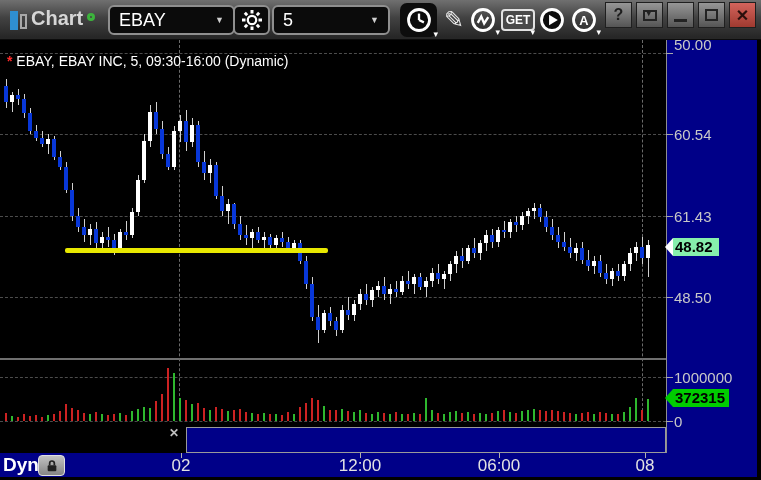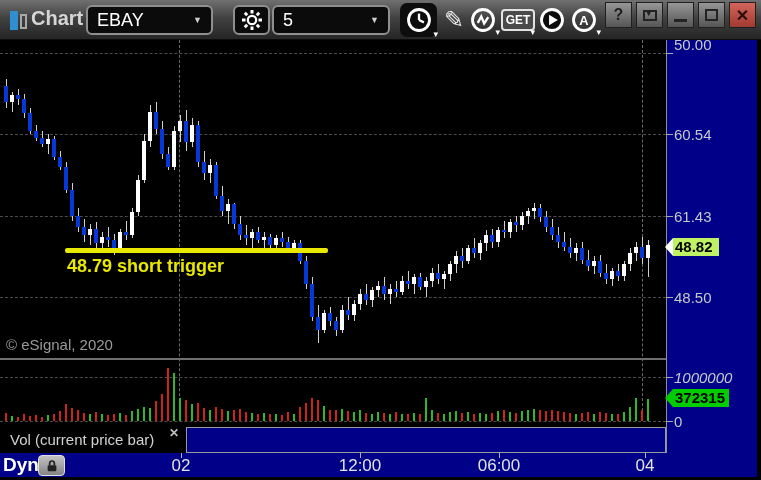--- a/index.html
+++ b/index.html
@@ -17,21 +17,21 @@
     border-bottom: 1px solid #0c0c0c; }
   .app-icon { position:absolute; left:10px; top:11px; width:20px; height:20px; }
   .app-icon .b1 { position:absolute; left:0; top:0; width:8px; height:19px; background:#2f8fd0; }
   .app-icon .b2 { position:absolute; left:10px; top:3px; width:7px; height:15px; border:2px solid #a8a8a8; }
   .win-title { position:absolute; left:31px; top:7px; font-size:20px; font-weight:bold; color:#d6d6d6; }
   .status-dot { position:absolute; left:87px; top:13px; width:8px; height:8px; border:3px solid #3cb43c; border-radius:50%; }
 
   .dd { position:absolute; top:5px; height:30px; background:#0b0b0b; border:2px solid #8f8f8f;
     border-radius:6px; color:#fff; font-size:18px; display:flex; align-items:center; padding:0 9px; }
   .dd .arr { margin-left:auto; font-size:9px; color:#cfcfcf; }
-  .dd-symbol { left:86px; width:127px; }
+  .dd-symbol { left:108px; width:127px; }
   .dd-interval { left:272px; width:118px; }
   .gearbtn { position:absolute; left:233px; top:5px; width:37px; height:30px; background:#0b0b0b;
     border:2px solid #8f8f8f; border-radius:6px; display:flex; align-items:center; justify-content:center; }
 
   .clockbtn { position:absolute; left:400px; top:3px; width:37px; height:34px; background:#0d0d0d;
     border-radius:7px; display:flex; align-items:center; justify-content:center; }
   .toolicon { position:absolute; top:5px; width:32px; height:30px; display:flex; align-items:center; justify-content:center; }
   .mini-arr { position:absolute; right:-1px; bottom:-2px; font-size:9px; color:#fff; }
   .pencil-glyph { font-size:24px; color:#ececec; }
   .get-badge { border:2px solid #e2e2e2; border-radius:4px; background:#4a4a4a; color:#fff;
@@ -59,21 +59,21 @@
   .vol-close { position:absolute; left:169px; top:426px; font-size:12px; font-weight:bold; color:#c0c0c0; }
   .navyrect { position:absolute; left:186px; top:427px; width:480px; height:26px; background:#000088; border:1px solid #9a9a9a; }
 
   .legend { position:absolute; left:7px; top:53px; font-size:14px; color:#fff; white-space:pre; }
   .legend .star { color:#ff2a2a; font-weight:bold; }
   .watermark { position:absolute; left:6px; top:336px; font-size:15px; color:#9a9a9a; }
 
   .trigger-line { position:absolute; left:65px; top:248px; width:263px; height:5px; background:#e8e800; border-radius:2px; }
   .trigger-text { position:absolute; left:67px; top:256px; font-size:18px; font-weight:bold; color:#e8e800; }
 
-  .price-tag { position:absolute; left:673px; top:238px; width:46px; height:18px; background:#bef264;
+  .price-tag { position:absolute; left:673px; top:238px; width:46px; height:18px; background:#86efac;
     color:#000; font-size:15px; font-weight:bold; text-align:left; padding-left:2px; line-height:18px; }
   .price-tag::before { content:""; position:absolute; left:-8px; top:0; border-top:9px solid transparent;
     border-bottom:9px solid transparent; border-right:8px solid #fff; }
   .vol-tag { position:absolute; left:673px; top:389px; width:56px; height:18px; background:#00cc00;
     color:#000; font-size:15px; font-weight:bold; padding-left:2px; line-height:18px; }
   .vol-tag::before { content:""; position:absolute; left:-8px; top:0; border-top:9px solid transparent;
     border-bottom:9px solid transparent; border-right:8px solid #00cc00; }
 
   .dyn-label { position:absolute; left:3px; top:454px; font-size:19px; font-weight:bold; color:#fff; }
   .lockbtn { position:absolute; left:38px; top:455px; width:27px; height:21px; border-radius:4px;
@@ -199,21 +199,21 @@
       <div class="axis-tick" style="top: 134px;"></div>
       <div class="axis-label" style="top: 126px;">60.54</div>
       <div class="gridline-h" style="top: 216px;"></div>
       <div class="axis-tick" style="top: 216px;"></div>
       <div class="axis-label" style="top: 208px;">61.43</div>
       <div class="gridline-h" style="top: 297px;"></div>
       <div class="axis-tick" style="top: 297px;"></div>
       <div class="axis-label" style="top: 289px;">48.50</div>
       <div class="gridline-h" style="top: 377px;"></div>
       <div class="axis-tick" style="top: 377px;"></div>
-      <div class="axis-label" style="top: 369px; font-style: italic;">1000000</div>
+      <div class="axis-label" style="top: 369px;">1000000</div>
       <div class="gridline-h" style="top: 421px;"></div>
       <div class="axis-tick" style="top: 421px;"></div>
       <div class="axis-label" style="top: 413px;">0</div>
       <div class="divider-v" style="left: 179px;"></div>
       <div class="divider-v" style="left: 642px;"></div>
       <div class="candle-wick" style="left: 6px; top: 79px; height: 29px;"></div>
       <div class="candle-body" style="left: 4px; top: 86px; height: 16px; background: rgb(8, 55, 216);"></div>
       <div class="candle-wick" style="left: 12px; top: 92px; height: 20px;"></div>
       <div class="candle-body" style="left: 10px; top: 95px; height: 7px; background: rgb(255, 255, 255);"></div>
       <div class="candle-wick" style="left: 18px; top: 89px; height: 16px;"></div>
@@ -536,33 +536,31 @@
       <div class="vol-bar" style="left: 635px; top: 398px; height: 23px; background: rgb(46, 184, 46);"></div>
       <div class="vol-bar" style="left: 641px; top: 410px; height: 11px; background: rgb(204, 34, 34);"></div>
       <div class="vol-bar" style="left: 647px; top: 399px; height: 22px; background: rgb(46, 184, 46);"></div>
       <div class="time-tick" style="left: 181px;"></div>
       <div class="time-label" style="left: 181px;">02</div>
       <div class="time-tick" style="left: 360px;"></div>
       <div class="time-label" style="left: 360px;">12:00</div>
       <div class="time-tick" style="left: 499px;"></div>
       <div class="time-label" style="left: 499px;">06:00</div>
       <div class="time-tick" style="left: 645px;"></div>
-      <div class="time-label" style="left: 645px;">04</div>
-    </div>
-
-  <div class="watermark">© eSignal, 2020</div>
+      <div class="time-label" style="left: 645px;">08</div>
+    </div>
+
+  <div class="legend"><span class="star">*</span><span> EBAY, EBAY INC, 5, 09:30-16:00 (Dynamic)</span></div>
 
   <div class="trigger-line"></div>
-  <div class="trigger-text">48.79 short trigger</div>
 
   <div class="price-tag">48.82</div>
   <div class="vol-tag">372315</div>
 
   <div class="vol-label-box"></div>
-  <div class="vol-label-text">Vol (current price bar)</div>
   <div class="vol-close">✕</div>
   <div class="navyrect"></div>
 
   <div class="dyn-label">Dyn</div>
   <div class="lockbtn">
     <svg width="16" height="16" viewBox="0 0 24 24">
       <rect x="5.5" y="11" width="13" height="9" rx="1.5" fill="#222"></rect>
       <path d="M8.5 11 v-3 a3.5 3.5 0 0 1 7 0 v3" fill="none" stroke="#222" stroke-width="2.6"></path>
     </svg>
   </div>

